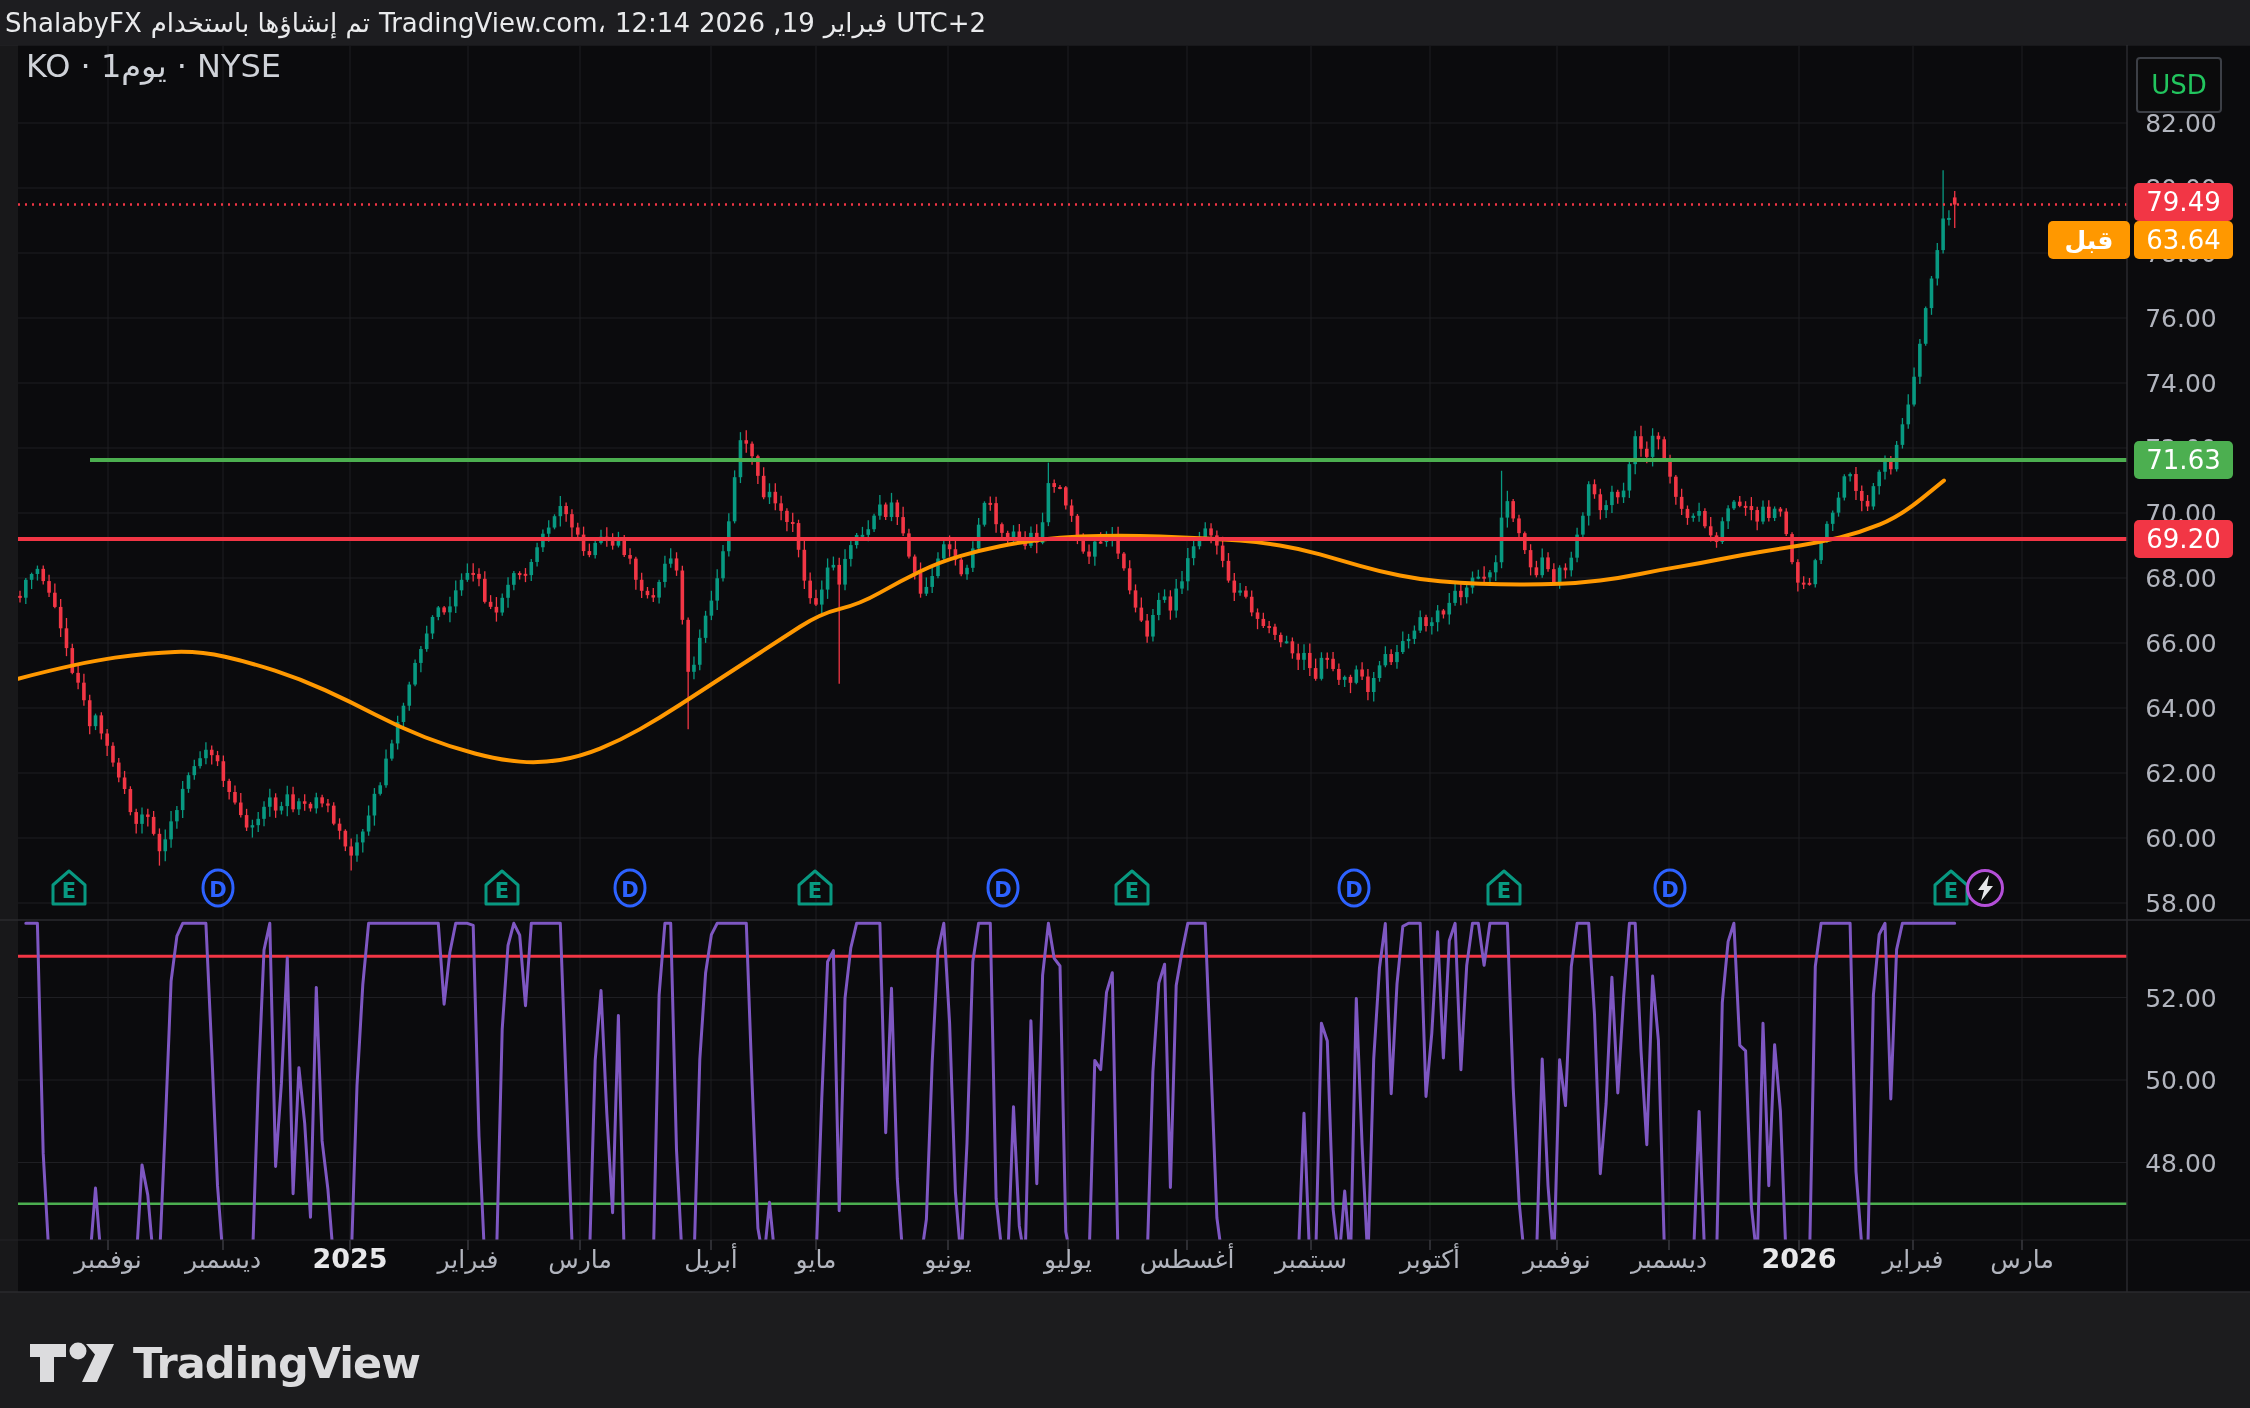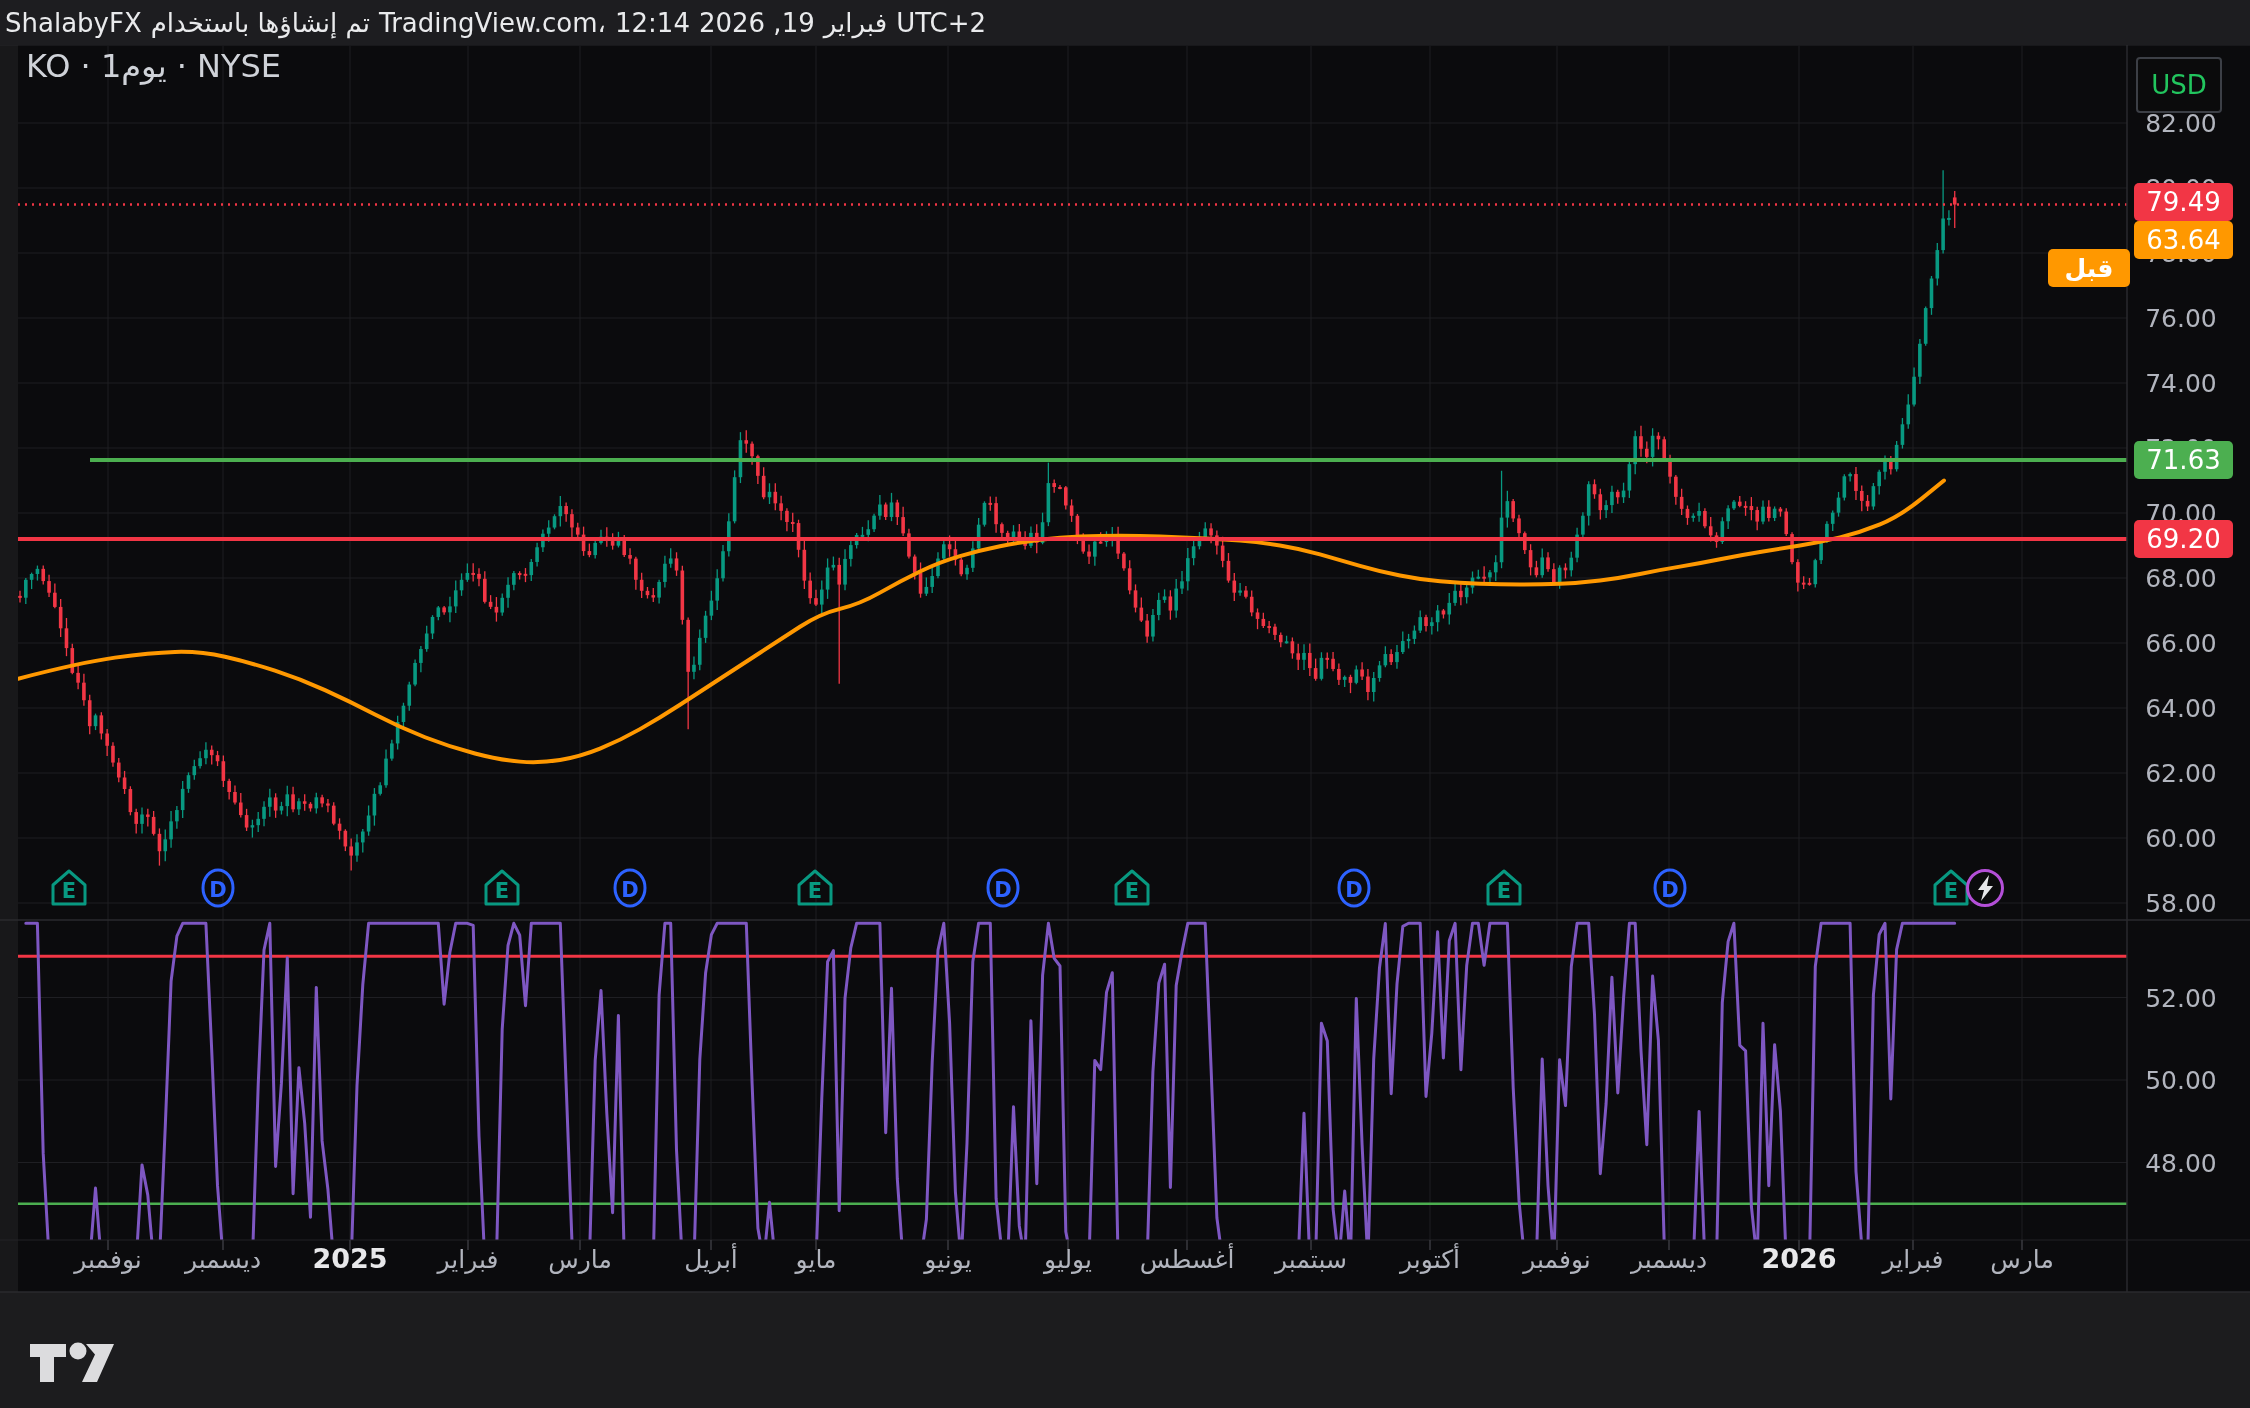--- a/index.html
+++ b/index.html
@@ -14,21 +14,21 @@
     border:2px solid #3c3f46;border-radius:4px;background:rgba(11,11,13,.88);
     color:#22c55e;font-size:26px;display:flex;align-items:center;justify-content:center;}
   .plabel{position:absolute;left:2134px;width:99px;height:38px;border-radius:5px;z-index:4;
     color:#fff;font-size:26px;font-weight:500;display:flex;align-items:center;justify-content:center;}
   .plabel.last{top:183px;background:#f23645;}
   .plabel.pre{top:221px;background:#ff9800;}
   .plabel.res{top:441px;background:#4caf50;}
   .plabel.sup{top:520px;background:#f23645;}
   .pre-badge{position:absolute;left:2048px;top:221px;width:82px;height:38px;border-radius:5px;z-index:4;
     background:#ff9800;color:#fff;font-size:25px;font-weight:bold;
-    display:flex;align-items:center;justify-content:center;margin-top:28px;}
+    display:flex;align-items:center;justify-content:center;}
   .logo{position:absolute;left:28px;top:1336px;z-index:4;display:flex;align-items:center;gap:15px;}
   .logo-text{color:#dcdcde;font-size:43px;font-weight:800;letter-spacing:-1px;}
 </style>
 </head>
 <body>
 
 <div id="stage">
 
   <svg id="chart-svg" width="2250" height="1408" viewBox="0 0 2250 1408">
     <defs>
@@ -898,15 +898,16 @@
   <div class="plabel pre">63.64</div>
   <div class="plabel res">71.63</div>
   <div class="plabel sup">69.20</div>
 
   <div class="logo">
     <svg width="90" height="54" viewBox="0 0 90 54">
       <path fill="#dcdcde" d="M2 8 h36 v13 h-12 v25 h-14 v-25 h-10 z"></path>
       <circle fill="#dcdcde" cx="50" cy="15" r="8.5"></circle>
       <path fill="#dcdcde" d="M58 8 h28 l-17 38 h-15 l13 -27.5 z"></path>
     </svg>
+    <span class="logo-text">TradingView</span>
   </div>
 
 </div>
 
 </body></html>

